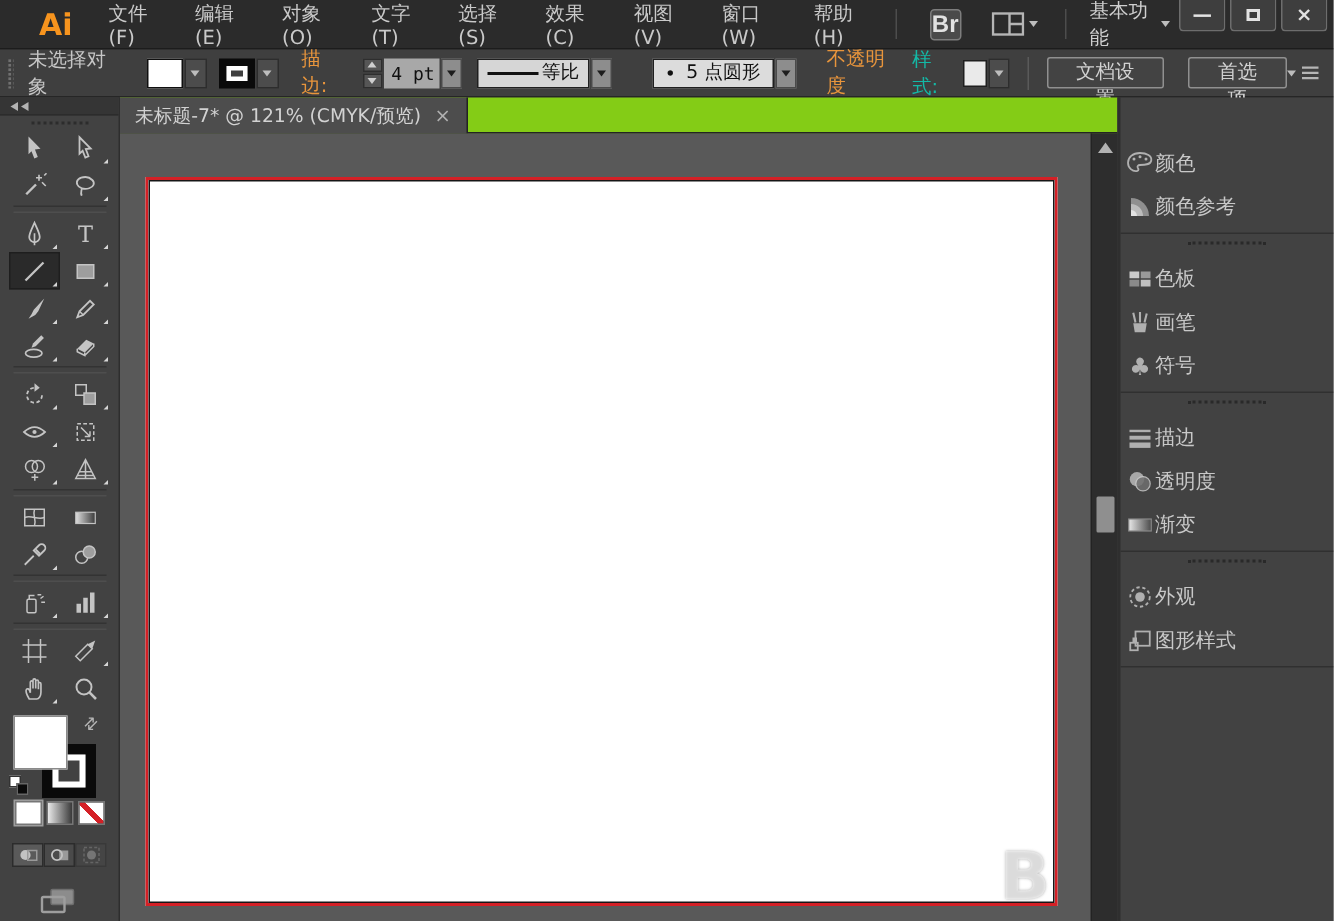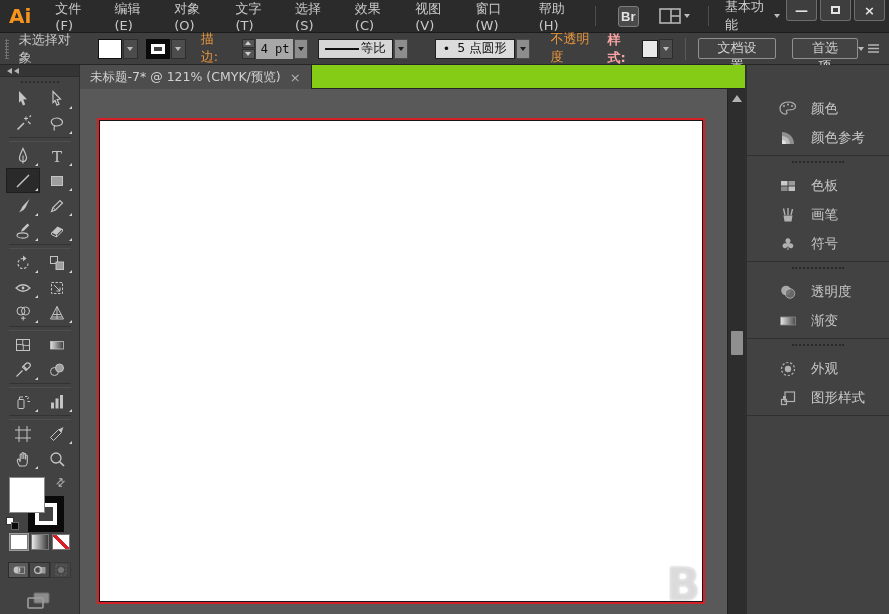--- a/index.html
+++ b/index.html
@@ -2,25 +2,25 @@
 <html><head>
 <meta charset="utf-8">
 <style>
   * { margin:0; padding:0; box-sizing:border-box; }
   html,body { width:889px; height:614px; overflow:hidden; }
   body { background:#2b2b2b; font-family:"DejaVu Sans","Liberation Sans",sans-serif; -webkit-user-select:none; user-select:none; }
   .app { width:889px; height:614px; display:flex; flex-direction:column; }
 
   
   .titlebar { height:33px; background:#2b2b2b; display:flex; align-items:center; border-bottom:1px solid #1c1c1c; }
-  .ai-logo { font-weight:bold; font-size:20px; color:#f7941e; padding:0 11px 0 9px; letter-spacing:0; }
+  .ai-logo { font-weight:bold; font-size:20px; color:#f7941e; padding:0 11px 0 26px; letter-spacing:0; }
   .menus { display:flex; align-items:center; }
   .menu-item { color:#c9c9c9; font-size:13px; padding:0 13px; cursor:default; }
   .tb-sep { width:1px; height:20px; background:#4d4d4d; margin:0 8px; }
-  .br-btn { width:25px; height:21px; background:#4a4a4a; border:1px solid #7d7d7d; border-radius:3px; color:#e2e2e2; font-size:13px; font-weight:bold; line-height:19px; text-align:center; margin:0 10px 0 14px; }
+  .br-btn { width:25px; height:21px; background:#4a4a4a; border:1px solid #7d7d7d; border-radius:3px; color:#e2e2e2; font-size:16px; font-weight:bold; line-height:19px; text-align:center; margin:0 10px 0 14px; }
   .arrange { display:flex; align-items:center; gap:3px; margin:0 10px; }
   .workspace { display:flex; align-items:center; gap:7px; color:#cfcfcf; font-size:13px; margin:0 6px 0 8px; }
   .win-controls { margin-left:auto; display:flex; gap:3px; align-self:flex-start; margin-right:4px; }
   .win-btn { width:31px; height:21px; background:#3e3e3e; border:1px solid #6d6d6d; border-top:none; border-radius:0 0 3px 3px; color:#e3e3e3; font-size:13px; font-weight:bold; display:flex; align-items:center; justify-content:center; line-height:1; }
   .max-box { width:9px; height:8px; border:2px solid #e3e3e3; display:inline-block; }
 
   
   .controlbar { height:32px; background:#3f3f3f; border-bottom:1px solid #262626; display:flex; align-items:center; font-size:13px; }
   .grip-v { width:4px; height:20px; margin-left:5px; background-image:radial-gradient(#717171 1px, transparent 1.1px); background-size:3px 3px; }
   .status { color:#c6c6c6; margin-left:10px; }
@@ -35,21 +35,21 @@
   .orange-link { color:#e8953c; border-bottom:1px dotted #e8953c; padding-bottom:1px; cursor:default; }
   .stepper { width:14px; height:20px; display:flex; flex-direction:column; margin-left:13px; gap:1px; }
   .stepper > div { flex:1; background:#565656; border:1px solid #2e2e2e; display:flex; align-items:center; justify-content:center; }
   .tri-up-s { width:0; height:0; border-left:3px solid transparent; border-right:3px solid transparent; border-bottom:4px solid #cfcfcf; }
   .tri-dn-s { width:0; height:0; border-left:3px solid transparent; border-right:3px solid transparent; border-top:4px solid #cfcfcf; }
   .weight-field { width:40px; height:20px; background:#a8a8a8; color:#101010; font-family:"DejaVu Sans Mono","Liberation Mono",monospace; font-size:12px; line-height:20px; padding-left:5px; margin-left:1px; }
   .profile-box { width:80px; height:20px; background:#d6d6d6; border:1px solid #1f1f1f; display:flex; align-items:center; padding:0 6px; margin-left:10px; }
   .profile-line { width:34px; height:2px; background:#111; }
   .profile-box span { margin-left:auto; color:#111; font-size:12.5px; }
   .brush-box { width:86px; height:20px; background:#dcdcdc; border:1px solid #1f1f1f; display:flex; align-items:center; padding:0 7px; gap:7px; margin-left:27px; color:#111; font-size:12.5px; }
-  .style-label { color:#fca5a5; margin-left:9px;font-weight:bold; }
+  .style-label { color:#14b8a6; margin-left:9px; }
   .style-swatch { width:17px; height:18px; background:#eaeaea; border:1px solid #1f1f1f; margin-left:6px; }
   .cb-btn { height:21px; padding:0 14px; background:#434343; border:1px solid #909090; border-radius:2px; color:#d2d2d2; font-size:13px; }
   .cb-sep { width:1px; height:22px; background:#5a5a5a; margin:0 12px; }
   .panel-menu { margin-left:auto; margin-right:9px; display:flex; align-items:center; gap:3px; }
 
   
   .workarea { flex:1; display:flex; min-height:0; }
 
   
   .tools-col { width:80px; background:#424242; border-right:1px solid #2e2e2e; display:flex; flex-direction:column; }
@@ -94,21 +94,21 @@
   .artboard { position:absolute; left:17px; top:29px; width:608px; height:486px; border:2px solid #d42026; background:#fff; }
   .artboard-inner { position:absolute; inset:0; border:1px solid #161616; background:#fff; }
   .watermark { position:absolute; right:3px; bottom:-8px; font-size:44px; font-weight:bold; color:rgba(248,248,248,0.6); text-shadow:0 0 2px rgba(110,110,110,0.55); z-index:3; }
   .vscroll { width:18px; background:#2d2d2d; border-left:1px solid #232323; display:flex; flex-direction:column; align-items:center; }
   .scroll-arrow { margin-top:6px; width:0; height:0; border-left:5px solid transparent; border-right:5px solid transparent; border-bottom:7px solid #b2b2b2; }
   .scroll-thumb { margin-top:229px; width:12px; height:24px; background:#8f8f8f; border-radius:1px; }
 
   
   .dock { width:144px; background:#424242; border-left:2px solid #2f2f2f; padding-top:26px; }
   .dock-group { padding:3px 0; }
-  .dock-item { height:29px; display:flex; align-items:center; padding-left:31px; gap:13px; cursor:default; }
+  .dock-item { height:29px; display:flex; align-items:center; padding-left:3px; cursor:default; }
   .dock-ic svg { width:20px; height:20px; display:block; }
   .dock-label { color:#c8c8c8; font-size:13.5px; }
   .dock-sep { height:13px; border-top:1px solid #303030; display:flex; align-items:center; justify-content:center; }
   .dock-sep .grip-dots-h { width:52px; border-top:2px dotted #292929; }
 </style>
 </head>
 <body>
 
 <div class="app">
 
@@ -522,20 +522,30 @@
             <span class="dock-label">符号</span>
           </div>
         </div>
         <div class="dock-sep">
           <div class="grip-dots-h"></div>
         </div>
         <div class="dock-group">
           <div class="dock-item">
             <span class="dock-ic">
               <svg viewBox="0 0 20 20">
+                <rect x="3" y="4.5" width="14" height="1.6" fill="#b0b0b0"></rect>
+                <rect x="3" y="8.5" width="14" height="2.6" fill="#b0b0b0"></rect>
+                <rect x="3" y="13" width="14" height="3.6" fill="#b0b0b0"></rect>
+              </svg>
+            </span>
+            <span class="dock-label">描边</span>
+          </div>
+          <div class="dock-item">
+            <span class="dock-ic">
+              <svg viewBox="0 0 20 20">
                 <circle cx="8" cy="8.5" r="4.8" fill="#a8a8a8"></circle>
                 <circle cx="12" cy="11.5" r="4.8" fill="#6f6f6f" opacity="0.85" stroke="#c9c9c9" stroke-width="0.8"></circle>
               </svg>
             </span>
             <span class="dock-label">透明度</span>
           </div>
           <div class="dock-item">
             <span class="dock-ic">
               <svg viewBox="0 0 20 20">
                 <defs>

